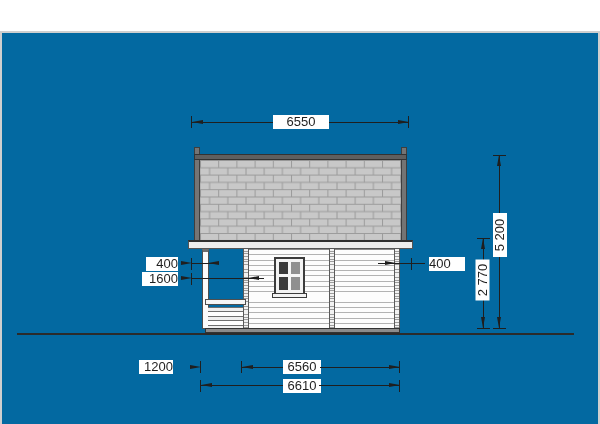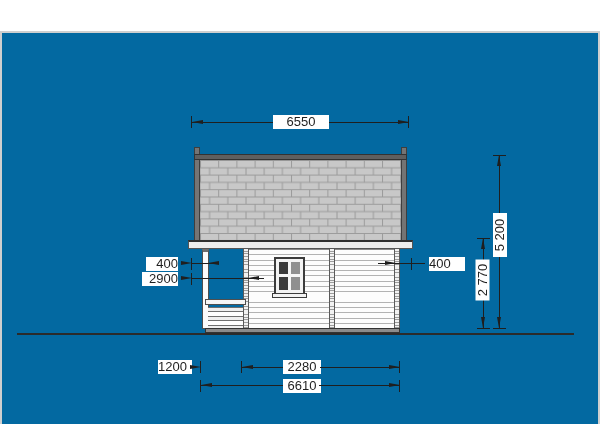--- a/index.html
+++ b/index.html
@@ -75,21 +75,21 @@
   <div class="dline" style="left:190px;top:88.5px;width:95px;"></div>
   <div class="dline" style="left:313px;top:88.5px;width:94px;"></div>
   <div class="dlabel" style="left:271px;top:82px;width:56px;text-align:center;">6550</div>
 
   <div class="dlabel" style="left:144px;top:224px;width:32px;text-align:right;">400</div>
   <div class="ar r" style="left:179px;top:228.3px;"></div>
   <div class="tick" style="left:189px;top:224.5px;"></div>
   <div class="dline" style="left:190px;top:230px;width:27px;"></div>
   <div class="ar l" style="left:206px;top:228.3px;"></div>
 
-  <div class="dlabel" style="left:140px;top:239px;width:36px;text-align:right;">2900</div>
+  <div class="dlabel" style="left:140px;top:239px;width:36px;text-align:right;">1600</div>
   <div class="ar r" style="left:179px;top:243.4px;"></div>
   <div class="tick" style="left:189px;top:239.6px;"></div>
   <div class="dline" style="left:190px;top:245.1px;width:72px;"></div>
   <div class="ar l" style="left:246px;top:243.4px;"></div>
 
   <div class="dline" style="left:376px;top:230px;width:47px;"></div>
   <div class="ar r" style="left:383px;top:228.3px;"></div>
   <div class="tick" style="left:409px;top:224.5px;"></div>
   <div class="dlabel" style="left:427px;top:224px;width:36px;text-align:left;">400</div>
 
@@ -100,27 +100,27 @@
   <div class="htick" style="left:491px;top:294.5px;"></div>
   <div class="vlabel" style="left:476px;top:195px;width:44px;height:14px;">5 200</div>
 
   <div class="dvline" style="left:480.5px;top:205px;height:90px;"></div>
   <div class="htick" style="left:474.5px;top:204.5px;"></div>
   <div class="ar u" style="left:478.8px;top:205px;"></div>
   <div class="ar d" style="left:478.8px;top:284px;"></div>
   <div class="htick" style="left:474.5px;top:294.5px;"></div>
   <div class="vlabel" style="left:460px;top:240px;width:41px;height:14px;">2 770</div>
 
-  <div class="dlabel" style="left:156px;top:327px;width:34px;">1200</div>
+  <div class="dlabel" style="left:137px;top:327px;width:34px;text-align:right;">1200</div>
   <div class="ar r" style="left:188px;top:331.8px;"></div>
   <div class="tick" style="left:198px;top:328px;"></div>
   <div class="tick" style="left:239px;top:328px;"></div>
   <div class="ar l" style="left:240px;top:331.8px;"></div>
   <div class="dline" style="left:240px;top:333.5px;width:44px;"></div>
-  <div class="dlabel" style="left:281px;top:327px;width:38px;text-align:center;">2280</div>
+  <div class="dlabel" style="left:281px;top:327px;width:38px;text-align:center;">6560</div>
   <div class="dline" style="left:318px;top:333.5px;width:80px;"></div>
   <div class="ar r" style="left:387px;top:331.8px;"></div>
   <div class="tick" style="left:397px;top:328px;"></div>
 
   <div class="tick" style="left:198px;top:346.5px;"></div>
   <div class="ar l" style="left:199px;top:350.3px;"></div>
   <div class="dline" style="left:199px;top:352px;width:85px;"></div>
   <div class="dlabel" style="left:281px;top:345.5px;width:38px;text-align:center;">6610</div>
   <div class="dline" style="left:317px;top:352px;width:81px;"></div>
   <div class="ar r" style="left:387px;top:350.3px;"></div>

